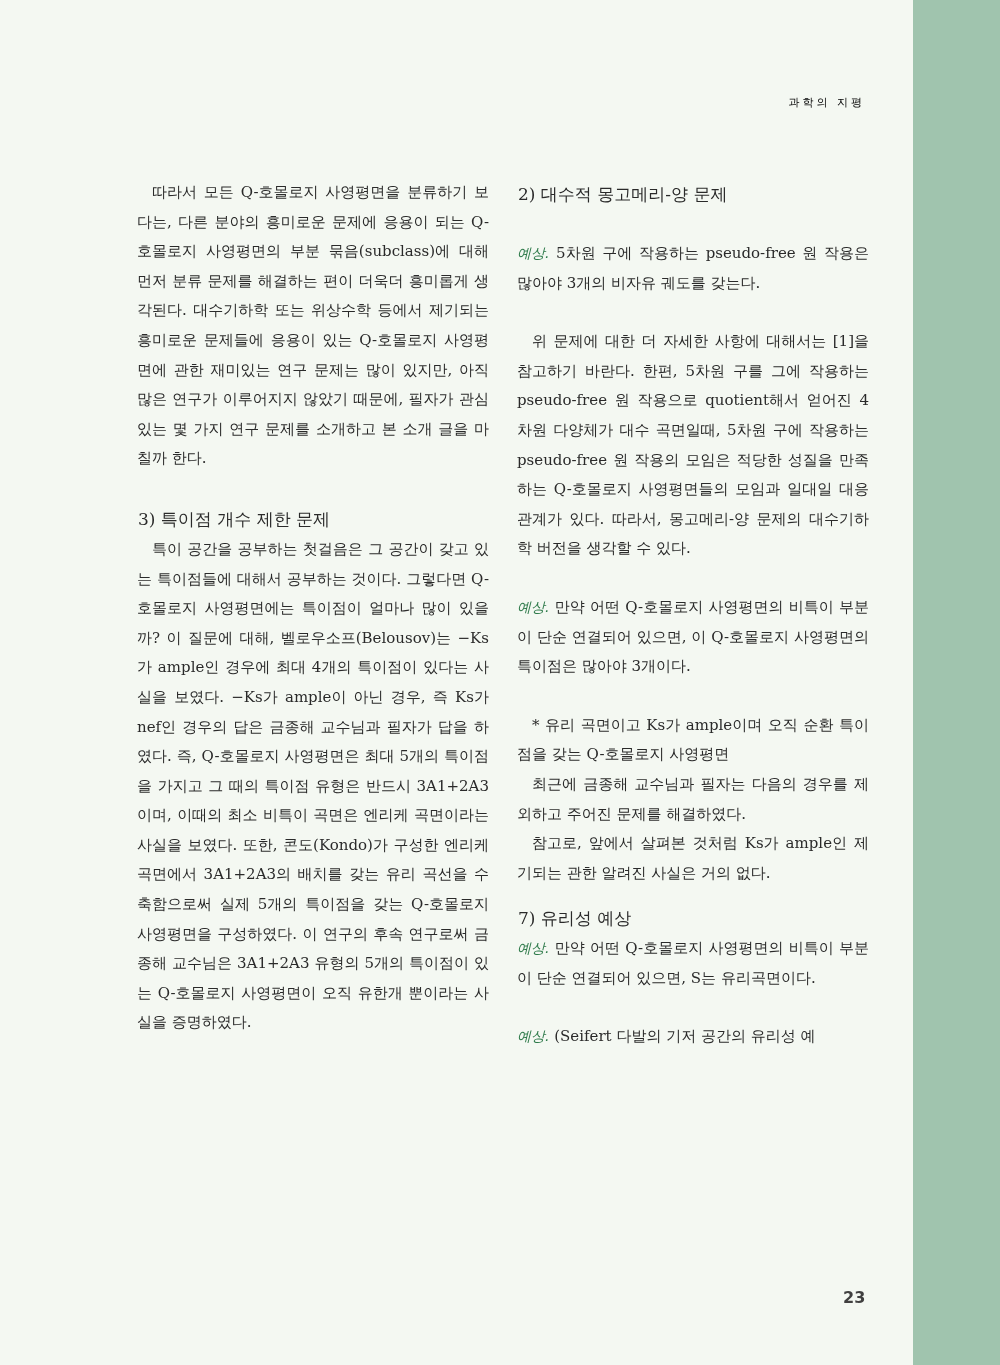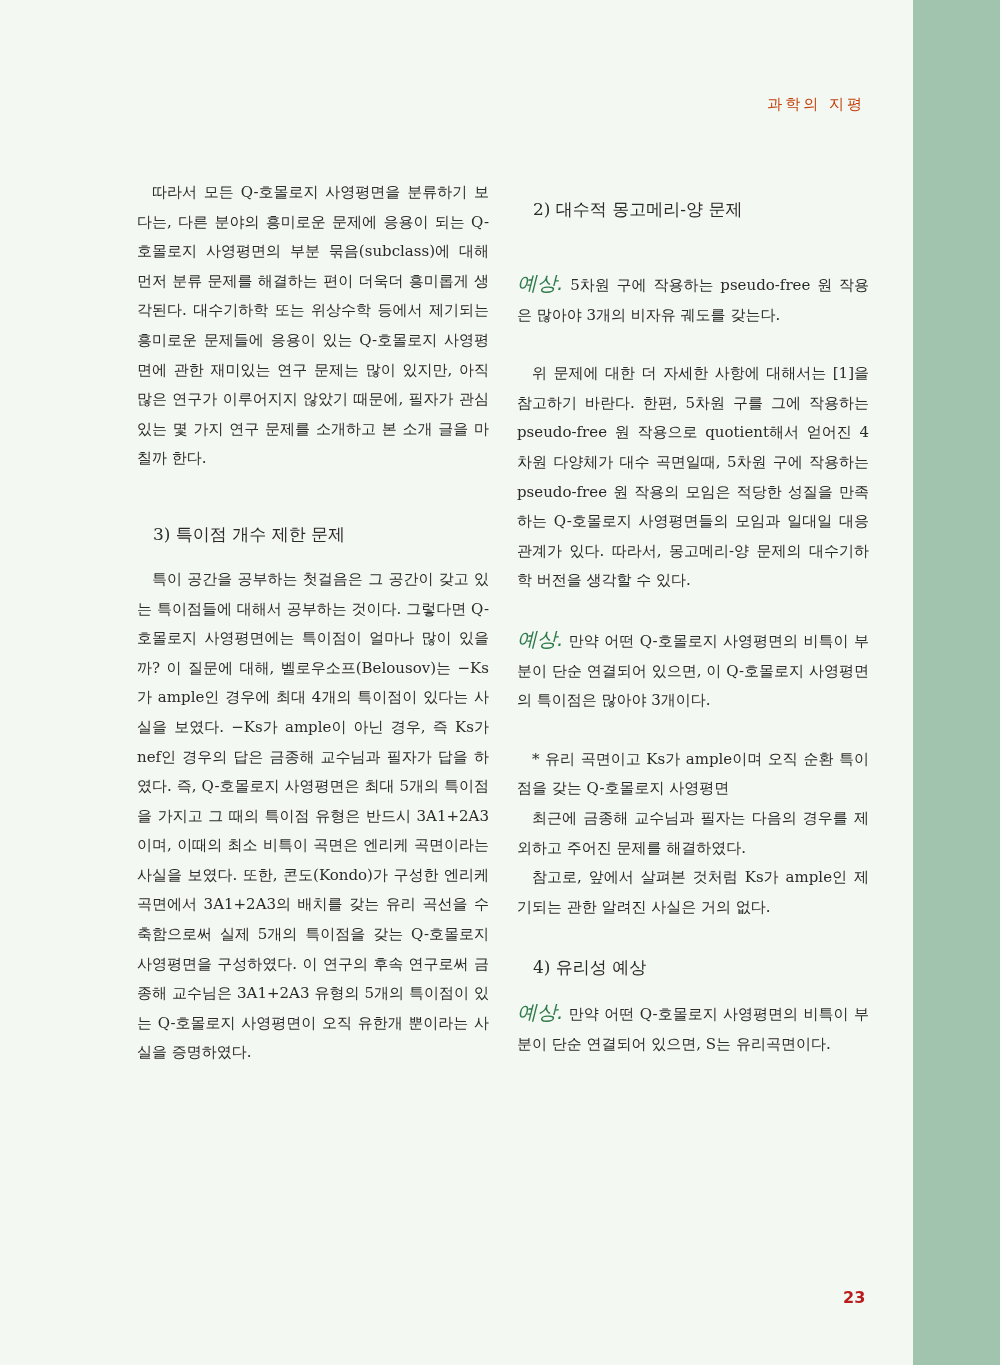--- a/index.html
+++ b/index.html
@@ -1,31 +1,31 @@
 <!DOCTYPE html>
 <html><head>
 <meta charset="utf-8">
 <style>
   html, body { margin:0; padding:0; }
   body { width:1000px; height:1365px; background:#f4f8f2; position:relative; overflow:hidden;
          font-family:"DejaVu Serif","Liberation Serif",serif; color:#2a2a2a; }
   .band { position:absolute; left:913px; top:0; width:87px; height:1365px; background:#a0c4ae; }
   .running-head { position:absolute; right:135px; top:95px; font-family:"DejaVu Sans","Liberation Sans",sans-serif;
-                  font-size:15px; letter-spacing:3px; color:#c2410c; }
+                  font-size:11px; letter-spacing:3px; color:#000000; }
   .col { position:absolute; top:178px; width:352px; font-size:15px; line-height:29.6px; text-align:justify; }
   .col.left { left:137px; }
   .col.right { left:517px; }
   p { margin:0; }
   .ind { text-indent:1em; }
-  h3 { margin:16px; font-weight:normal; font-size:17px; line-height:30px; }
+  h3 { margin:1px; font-weight:normal; font-size:17px; line-height:30px; }
   .gap { height:29px; }
   .gap-s { height:14px; }
-  .accent { color:#2e7a4a; font-style:italic; font-family:"DejaVu Sans","Liberation Sans",sans-serif; font-size:20px; }
+  .accent { color:#2e7a4a; font-style:italic; font-family:"DejaVu Sans","Liberation Sans",sans-serif; font-size:14px; }
   .page-num { position:absolute; left:843px; top:1288px; font-family:"DejaVu Sans","Liberation Sans",sans-serif;
-              font-weight:bold; font-size:16px; color:#b91c1c; }
+              font-weight:bold; font-size:16px; color:#404040; }
 </style>
 </head>
 <body>
 
 <div class="band"></div>
 <div class="running-head">과학의 지평</div>
 
 <div class="col left">
   <p class="ind">따라서 모든 Q-호몰로지 사영평면을 분류하기 보다는, 다른 분야의 흥미로운 문제에 응용이 되는 Q-호몰로지 사영평면의 부분 묶음(subclass)에 대해 먼저 분류 문제를 해결하는 편이 더욱더 흥미롭게 생각된다. 대수기하학 또는 위상수학 등에서 제기되는 흥미로운 문제들에 응용이 있는 Q-호몰로지 사영평면에 관한 재미있는 연구 문제는 많이 있지만, 아직 많은 연구가 이루어지지 않았기 때문에, 필자가 관심있는 몇 가지 연구 문제를 소개하고 본 소개 글을 마칠까 한다.</p>
   <div class="gap"></div>
@@ -39,18 +39,19 @@
   <p><span class="accent">예상.</span><span> 5차원 구에 작용하는 pseudo-free 원 작용은 많아야 3개의 비자유 궤도를 갖는다.</span></p>
   <div class="gap"></div>
   <p class="ind">위 문제에 대한 더 자세한 사항에 대해서는 [1]을 참고하기 바란다. 한편, 5차원 구를 그에 작용하는 pseudo-free 원 작용으로 quotient해서 얻어진 4차원 다양체가 대수 곡면일때, 5차원 구에 작용하는 pseudo-free 원 작용의 모임은 적당한 성질을 만족하는 Q-호몰로지 사영평면들의 모임과 일대일 대응관계가 있다. 따라서, 몽고메리-양 문제의 대수기하학 버전을 생각할 수 있다.</p>
   <div class="gap"></div>
   <p><span class="accent">예상.</span><span> 만약 어떤 Q-호몰로지 사영평면의 비특이 부분이 단순 연결되어 있으면, 이 Q-호몰로지 사영평면의 특이점은 많아야 3개이다.</span></p>
   <div class="gap"></div>
   <p class="ind">* 유리 곡면이고 Ks가 ample이며 오직 순환 특이점을 갖는 Q-호몰로지 사영평면</p>
   <p class="ind">최근에 금종해 교수님과 필자는 다음의 경우를 제외하고 주어진 문제를 해결하였다.</p>
   <p class="ind">참고로, 앞에서 살펴본 것처럼 Ks가 ample인 제기되는 관한 알려진 사실은 거의 없다.</p>
   <div class="gap-s"></div>
-  <h3>4) 유리성 예상</h3>
+  <h3>7) 유리성 예상</h3>
   <p><span class="accent">예상.</span><span> 만약 어떤 Q-호몰로지 사영평면의 비특이 부분이 단순 연결되어 있으면, S는 유리곡면이다.</span></p>
   <div class="gap"></div>
+  <p><span class="accent">예상.</span><span> (Seifert 다발의 기저 공간의 유리성 예</span></p>
 </div>
 
 <div class="page-num">23</div>
 
 </body></html>

